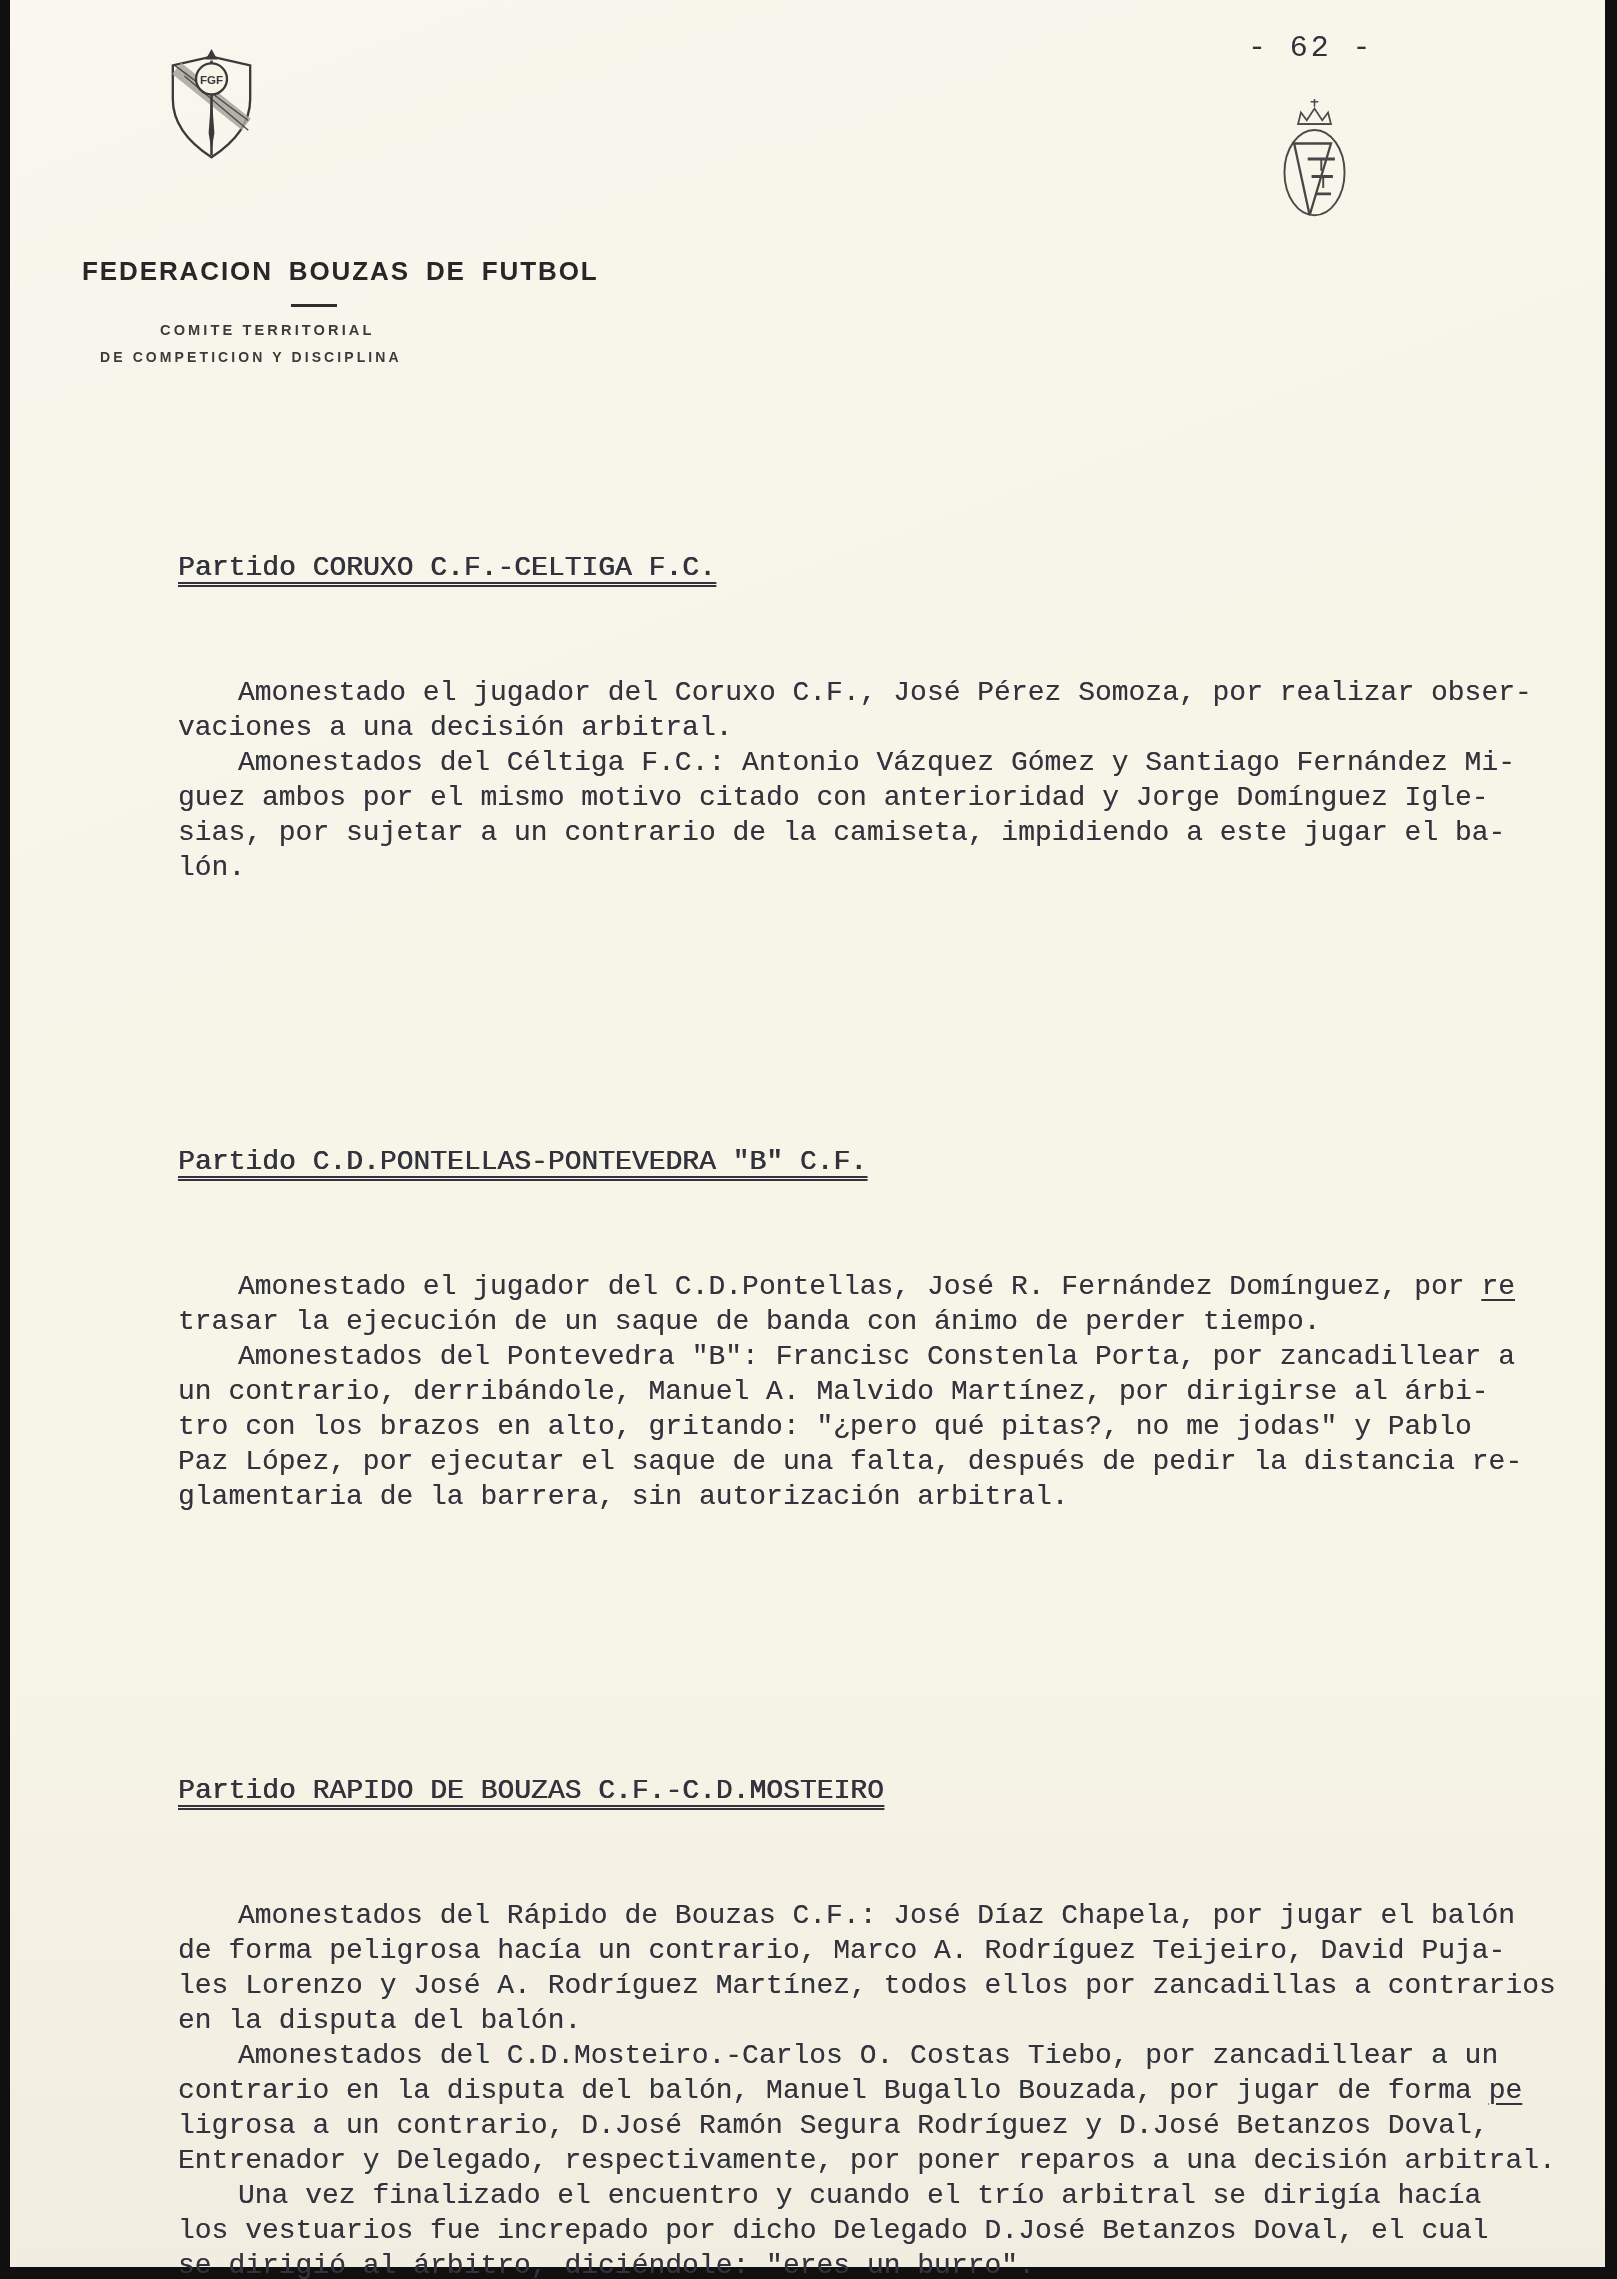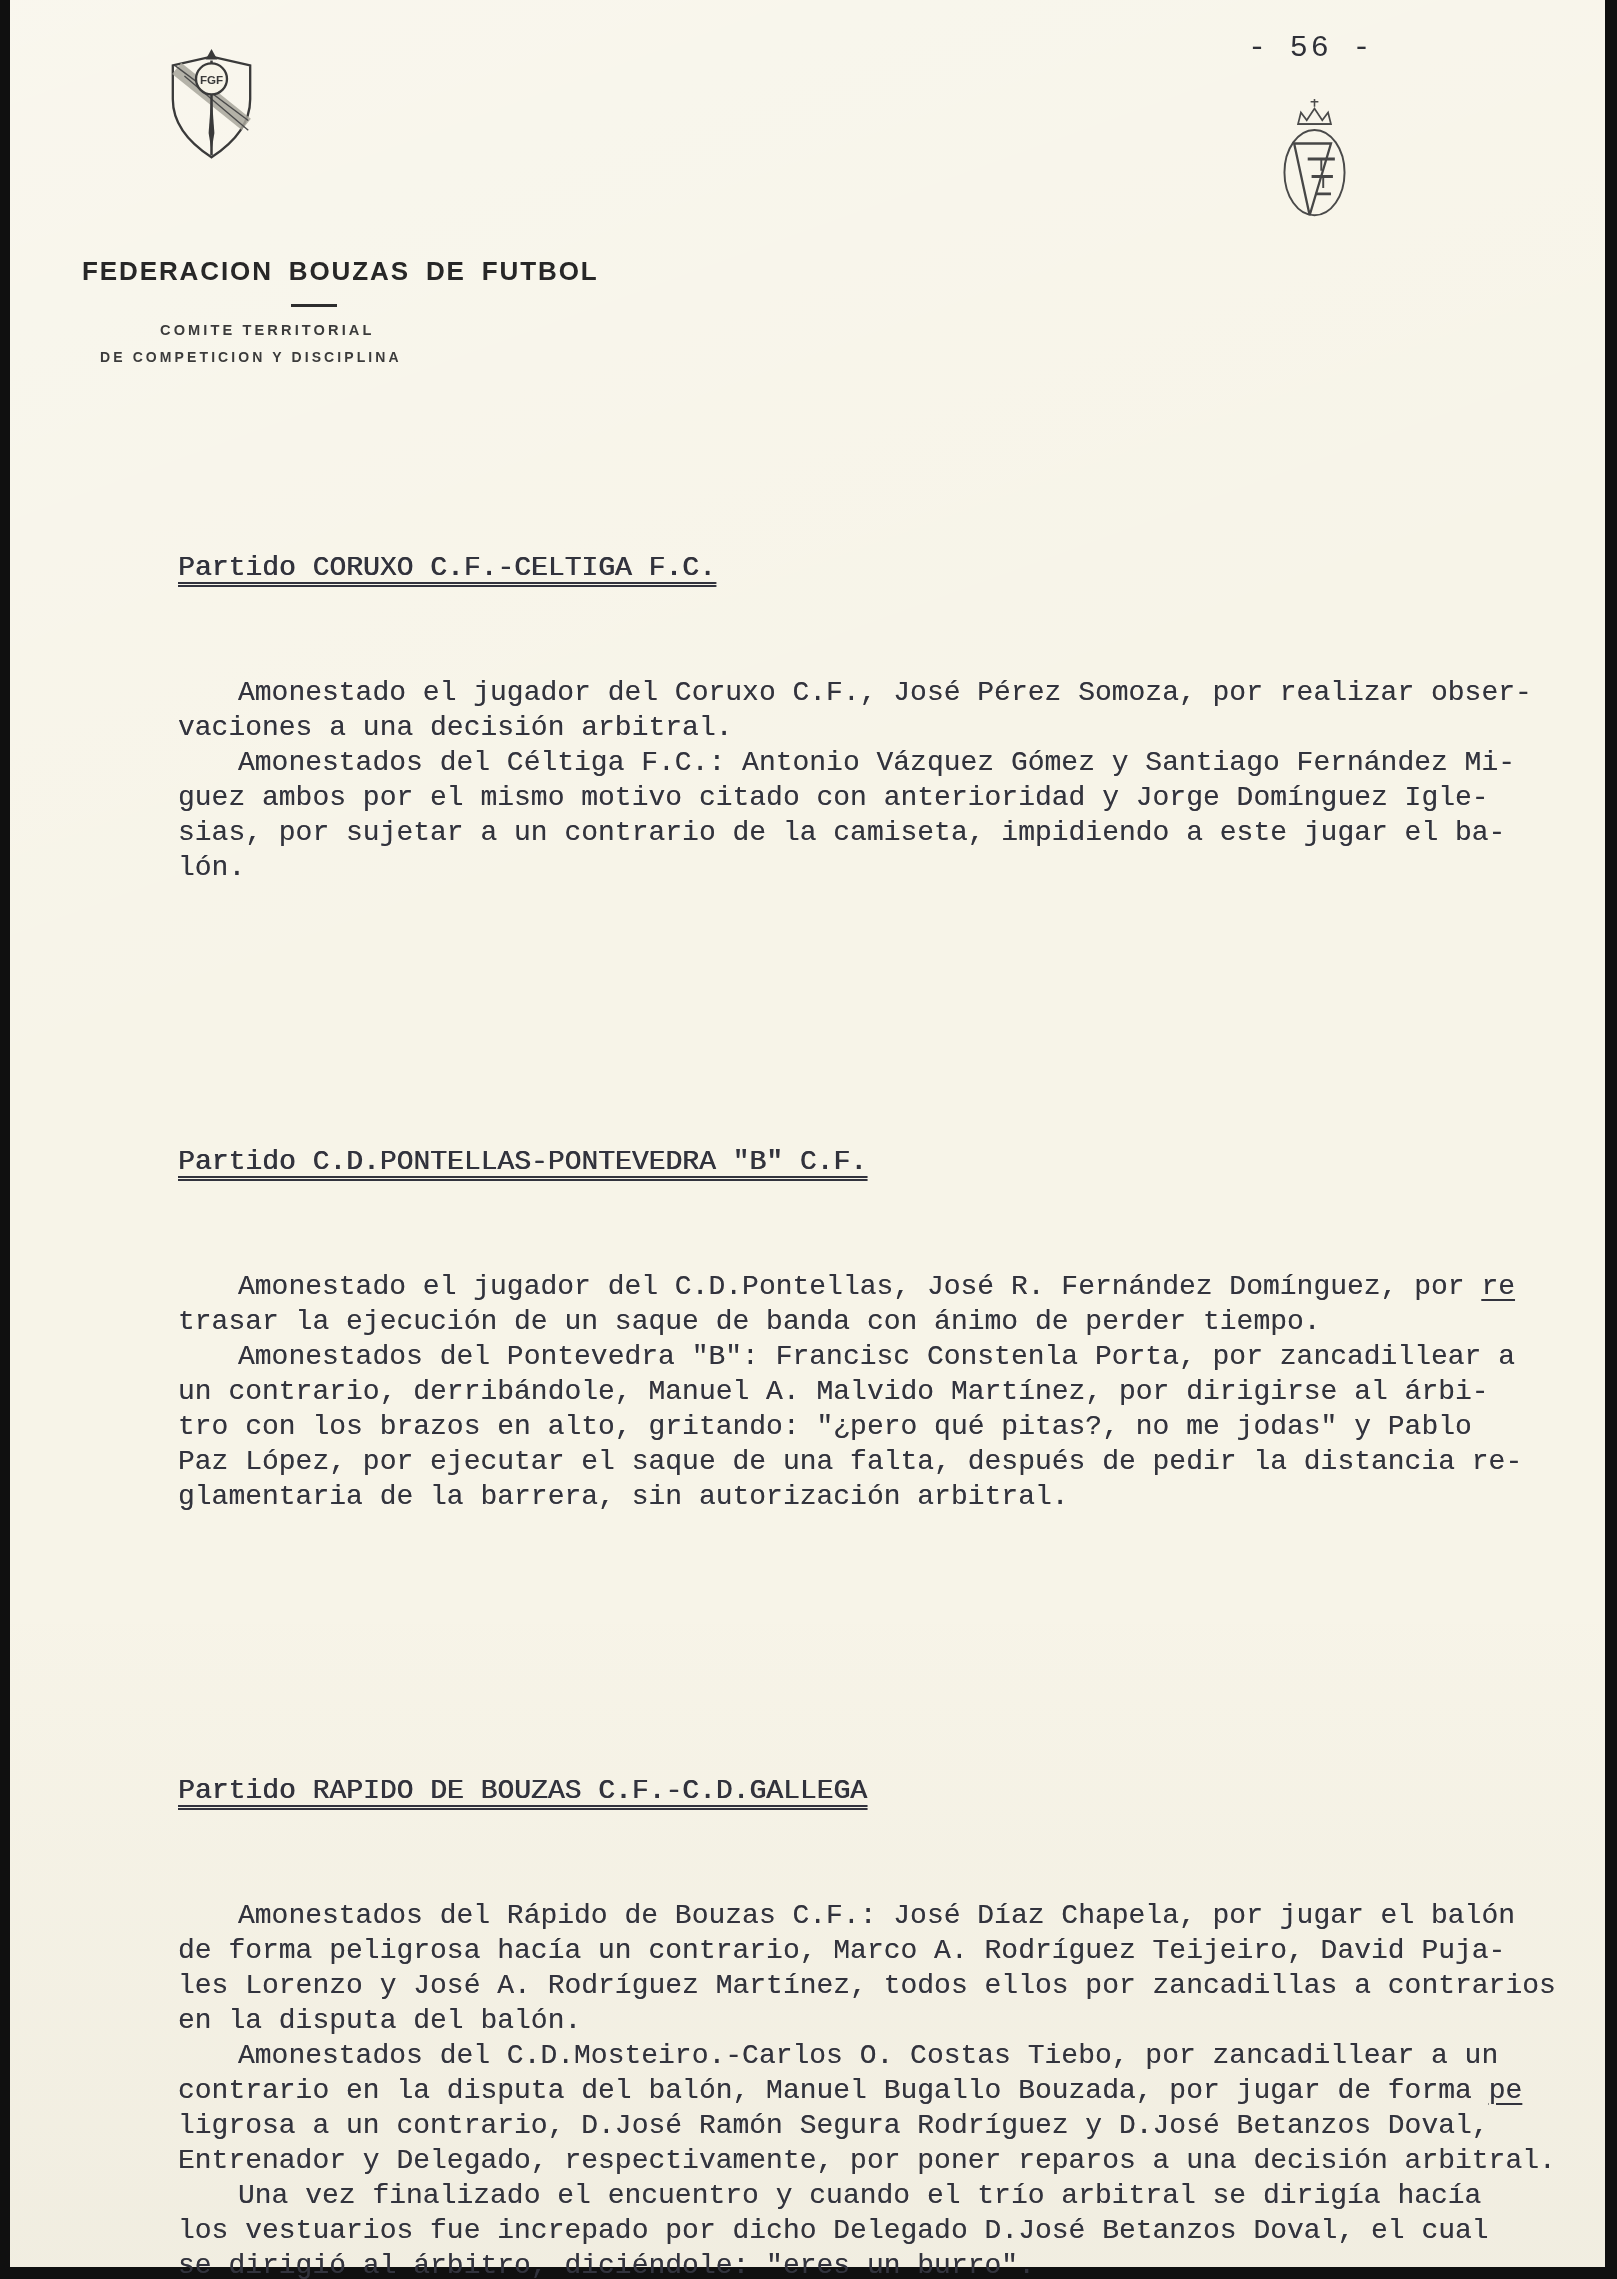--- a/index.html
+++ b/index.html
@@ -97,35 +97,35 @@
     <path d="M28 50 h38 L44 124 Z" fill="none" stroke="#474747" stroke-width="2.4"></path>
     <path d="M42 66 h28 M46 84 h22 M50 102 h16" stroke="#474747" stroke-width="3"></path>
     <path d="M56 66 v12 M58 84 v12" stroke="#474747" stroke-width="2"></path>
   </svg>
 
   <div class="org-name">FEDERACION BOUZAS DE FUTBOL</div>
   <div class="letterhead-rule"></div>
   <div class="committee-1">COMITE TERRITORIAL</div>
   <div class="committee-2">DE COMPETICION Y DISCIPLINA</div>
 
-  <div class="page-number">- 56 -</div>
+  <div class="page-number">- 62 -</div>
 
   <main class="doc-body">
   <section class="partido-section">
     <h2 class="section-heading"><span class="heading-text">Partido CORUXO C.F.-CELTIGA F.C.</span></h2>
     <div class="paragraphs"><div class="paragraph"><div class="line">Amonestado el jugador del Coruxo C.F., José Pérez Somoza, por realizar obser-</div><div class="line">vaciones a una decisión arbitral.</div></div><div class="paragraph"><div class="line">Amonestados del Céltiga F.C.: Antonio Vázquez Gómez y Santiago Fernández Mi-</div><div class="line">guez ambos por el mismo motivo citado con anterioridad y Jorge Domínguez Igle-</div><div class="line">sias, por sujetar a un contrario de la camiseta, impidiendo a este jugar el ba-</div><div class="line">lón.</div></div></div>
   </section>
 
   <section class="partido-section">
     <h2 class="section-heading"><span class="heading-text">Partido C.D.PONTELLAS-PONTEVEDRA "B" C.F.</span></h2>
     <div class="paragraphs"><div class="paragraph"><div class="line">Amonestado el jugador del C.D.Pontellas, José R. Fernández Domínguez, por <u>re</u></div><div class="line">trasar la ejecución de un saque de banda con ánimo de perder tiempo.</div></div><div class="paragraph"><div class="line">Amonestados del Pontevedra "B": Francisc Constenla Porta, por zancadillear a</div><div class="line">un contrario, derribándole, Manuel A. Malvido Martínez, por dirigirse al árbi-</div><div class="line">tro con los brazos en alto, gritando: "¿pero qué pitas?, no me jodas" y Pablo</div><div class="line">Paz López, por ejecutar el saque de una falta, después de pedir la distancia re-</div><div class="line">glamentaria de la barrera, sin autorización arbitral.</div></div></div>
   </section>
 
   <section class="partido-section">
-    <h2 class="section-heading"><span class="heading-text">Partido RAPIDO DE BOUZAS C.F.-C.D.GALLEGA</span></h2>
+    <h2 class="section-heading"><span class="heading-text">Partido RAPIDO DE BOUZAS C.F.-C.D.MOSTEIRO</span></h2>
     <div class="paragraphs"><div class="paragraph"><div class="line">Amonestados del Rápido de Bouzas C.F.: José Díaz Chapela, por jugar el balón</div><div class="line">de forma peligrosa hacía un contrario, Marco A. Rodríguez Teijeiro, David Puja-</div><div class="line">les Lorenzo y José A. Rodríguez Martínez, todos ellos por zancadillas a contrarios</div><div class="line">en la disputa del balón.</div></div><div class="paragraph"><div class="line">Amonestados del C.D.Mosteiro.-Carlos O. Costas Tiebo, por zancadillear a un</div><div class="line">contrario en la disputa del balón, Manuel Bugallo Bouzada, por jugar de forma <u>pe</u></div><div class="line">ligrosa a un contrario, D.José Ramón Segura Rodríguez y D.José Betanzos Doval,</div><div class="line">Entrenador y Delegado, respectivamente, por poner reparos a una decisión arbitral.</div></div><div class="paragraph"><div class="line">Una vez finalizado el encuentro y cuando el trío arbitral se dirigía hacía</div><div class="line">los vestuarios fue increpado por dicho Delegado D.José Betanzos Doval, el cual</div><div class="line">se dirigió al árbitro, diciéndole: "eres un burro".</div></div></div>
   </section>
 
   
 
   
 </main>
 </div>
 
 

